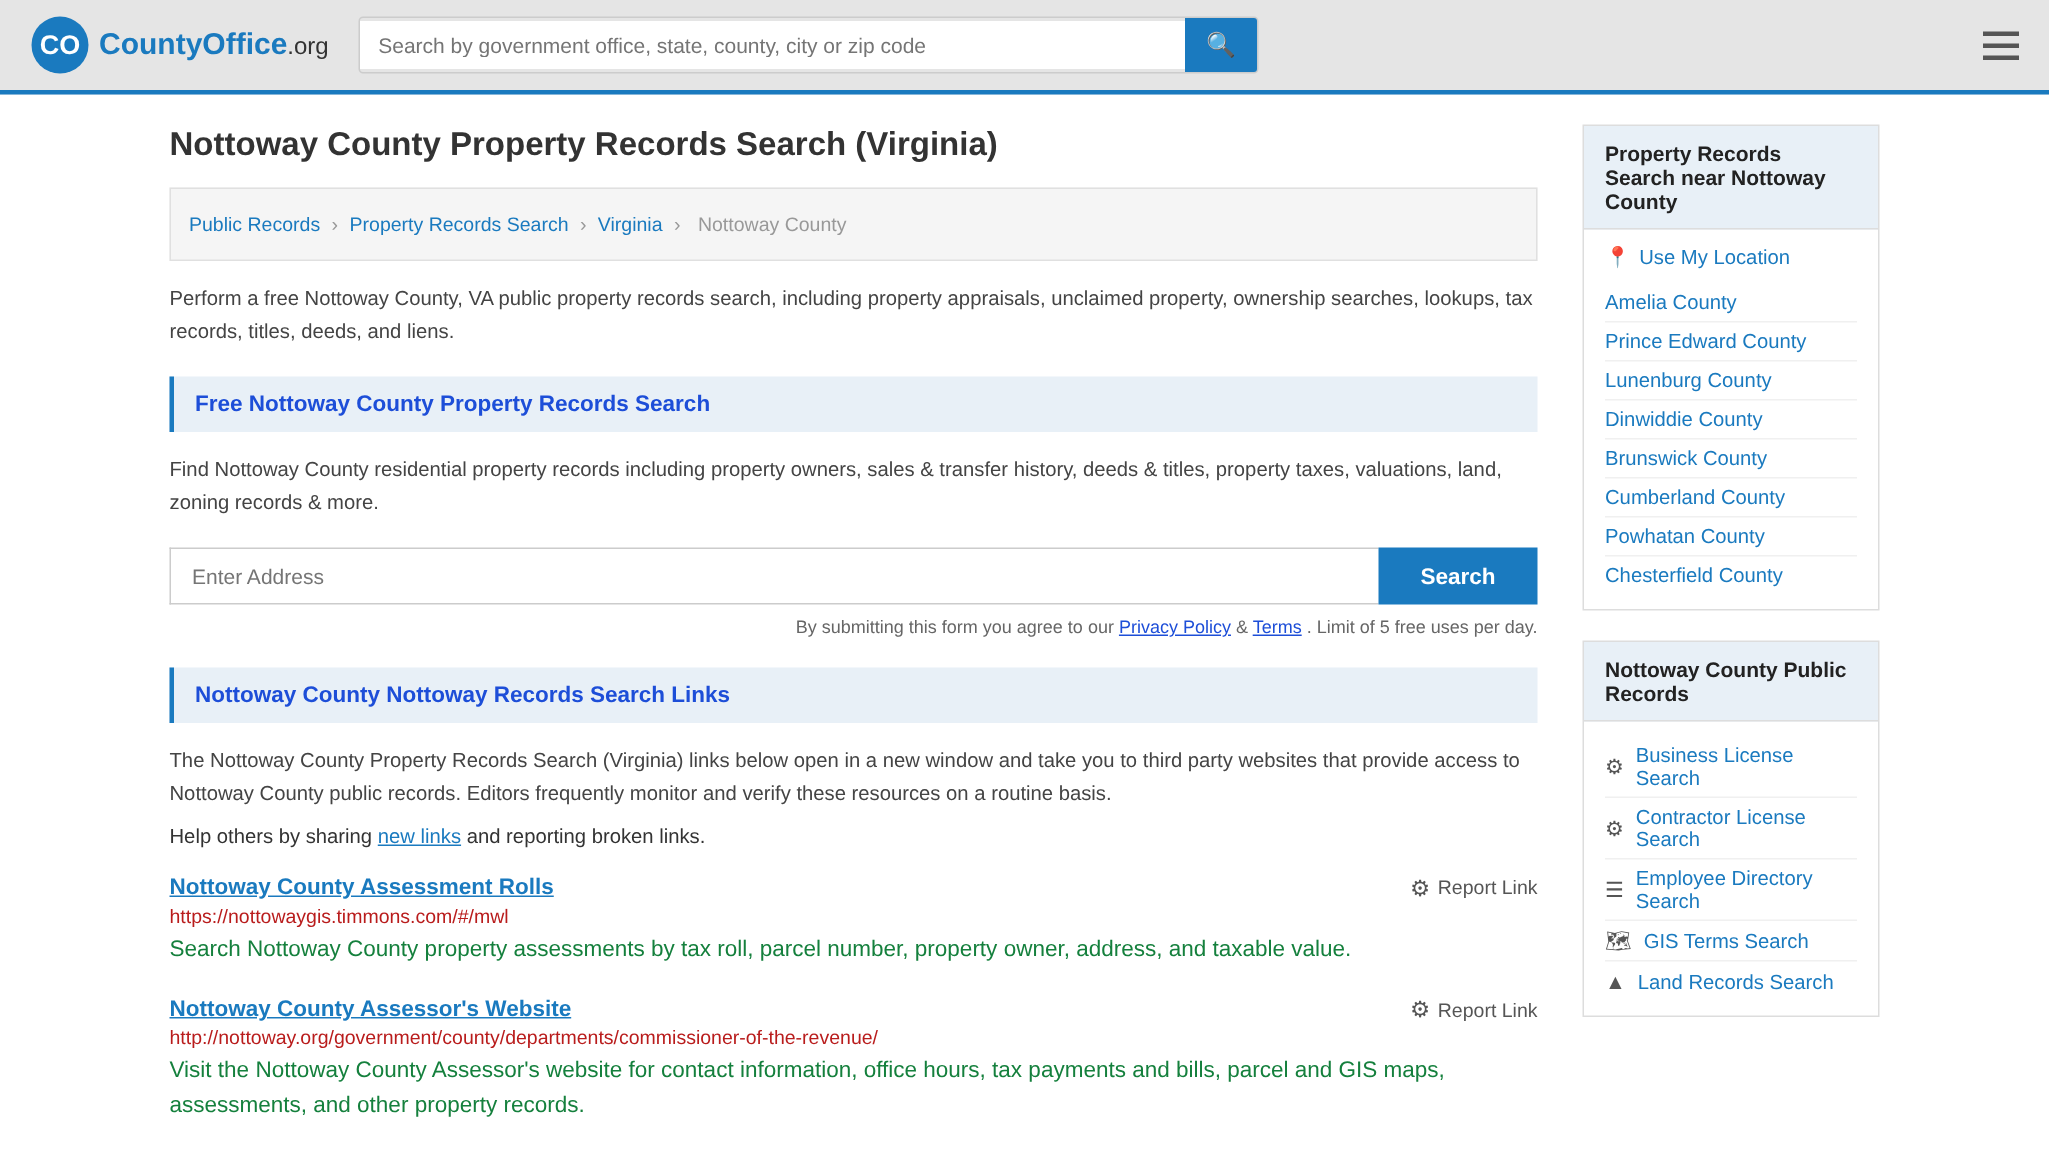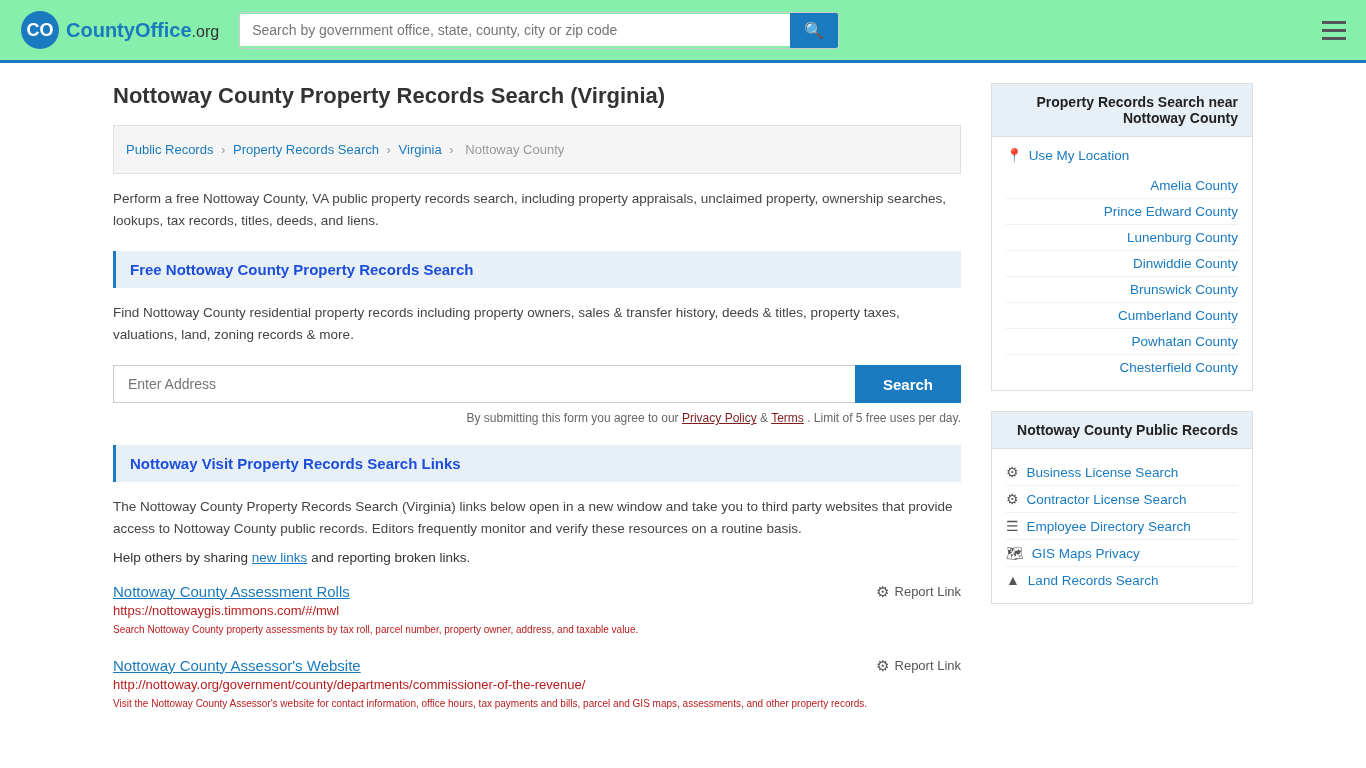--- a/index.html
+++ b/index.html
@@ -1,20 +1,20 @@
 <!DOCTYPE html>
 <html><head>
   <meta charset="utf-8">
   <style>
     * { box-sizing: border-box; margin: 0; padding: 0; }
     body { font-family: Arial, sans-serif; font-size: 14px; color: #333; background: #fff; }
 
     
     .header {
-      background: #86efac;
+      background: #e5e5e5;
       border-bottom: 3px solid #1a7abf;
       padding: 10px 20px;
       display: flex;
       align-items: center;
       gap: 20px;
     }
     .logo-area {
       display: flex;
       align-items: center;
       gap: 6px;
@@ -69,23 +69,22 @@
       max-width: 1180px;
       margin: 0 auto;
       padding: 20px 20px;
       display: flex;
       gap: 30px;
     }
     .content {
       flex: 1;
     }
     .sidebar {
-      width: 262px;
+      width: 198px;
       flex-shrink: 0;
-      text-align: right;
     }
 
     
     .page-title {
       font-size: 22px;
       font-weight: bold;
       color: #333;
       margin-bottom: 16px;
     }
 
@@ -146,21 +145,21 @@
       padding: 10px 28px;
       font-size: 15px;
       font-weight: bold;
       cursor: pointer;
     }
     .form-terms {
       font-size: 12px;
       color: #666;
       text-align: right;
     }
-    .form-terms a { color: #7f1d1d; margin-top: 20px; }
+    .form-terms a { color: #1d4ed8; margin-top: 20px; }
 
     
     .links-section {
       margin-top: 20px;
     }
     .links-desc {
       font-size: 13.5px;
       line-height: 1.6;
       color: #444;
       margin-bottom: 10px;
@@ -176,21 +175,21 @@
       margin-bottom: 20px;
     }
     .link-item-header {
       display: flex;
       justify-content: space-between;
       align-items: flex-start;
       margin-bottom: 2px;
     }
     .link-title {
       font-size: 15px;
-      font-weight: normal;
+      font-weight: bold;
       color: #1a7abf;
       text-decoration: underline;
       cursor: pointer;
     }
     .report-link {
       display: flex;
       align-items: center;
       gap: 5px;
       font-size: 13px;
       color: #555;
@@ -200,22 +199,22 @@
     .report-icon {
       font-size: 15px;
     }
     .link-url {
       color: #b91c1c;
       font-size: 13px;
       margin-bottom: 4px;
       display: block;
     }
     .link-desc {
-      font-size: 10px;
-      color: #b91c1c;
+      font-size: 15px;
+      color: #15803d;
       line-height: 1.5;
     }
 
     
     .sidebar-box {
       background: #fff;
       border: 1px solid #ddd;
       margin-bottom: 20px;
     }
     .sidebar-box-header {
@@ -319,21 +318,21 @@
       <div class="form-terms">
         <span>By submitting this form you agree to our</span>
         <a href="#">Privacy Policy</a>
         <span>&amp;</span>
         <a href="#">Terms</a>
         <span>. Limit of 5 free uses per day.</span>
       </div>
     </div>
 
     <div class="links-section">
-      <div class="section-header">Nottoway Visit Property Records Search Links</div>
+      <div class="section-header">Nottoway County Nottoway Records Search Links</div>
       <p class="links-desc">The Nottoway County Property Records Search (Virginia) links below open in a new window and take you to third party websites that provide access to Nottoway County public records. Editors frequently monitor and verify these resources on a routine basis.</p>
       <p class="share-links">
         <span>Help others by sharing</span>
         <a href="#">new links</a>
         <span>and reporting broken links.</span>
       </p>
 
       <div class="link-item">
         <div class="link-item-header">
           <span class="link-title">Nottoway County Assessment Rolls</span>
@@ -391,21 +390,21 @@
         <div class="sidebar-item">
           <span class="sidebar-item-icon">⚙</span>
           <span>Contractor License Search</span>
         </div>
         <div class="sidebar-item">
           <span class="sidebar-item-icon">☰</span>
           <span>Employee Directory Search</span>
         </div>
         <div class="sidebar-item">
           <span class="sidebar-item-icon">🗺</span>
-          <span>GIS Maps Privacy</span>
+          <span>GIS Terms Search</span>
         </div>
         <div class="sidebar-item">
           <span class="sidebar-item-icon">▲</span>
           <span>Land Records Search</span>
         </div>
       </div>
     </div>
 
   </div>
 </div>

